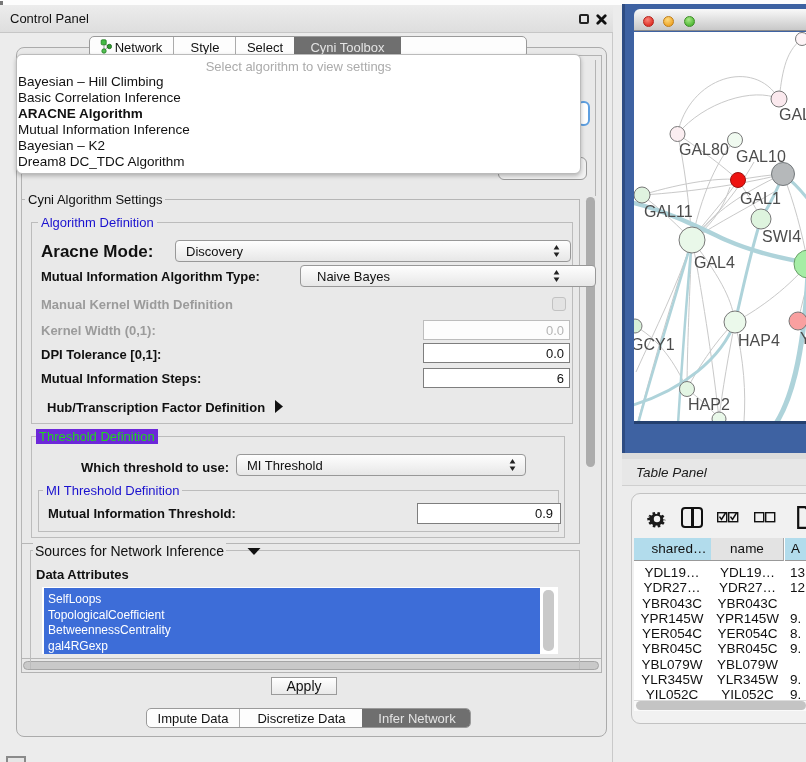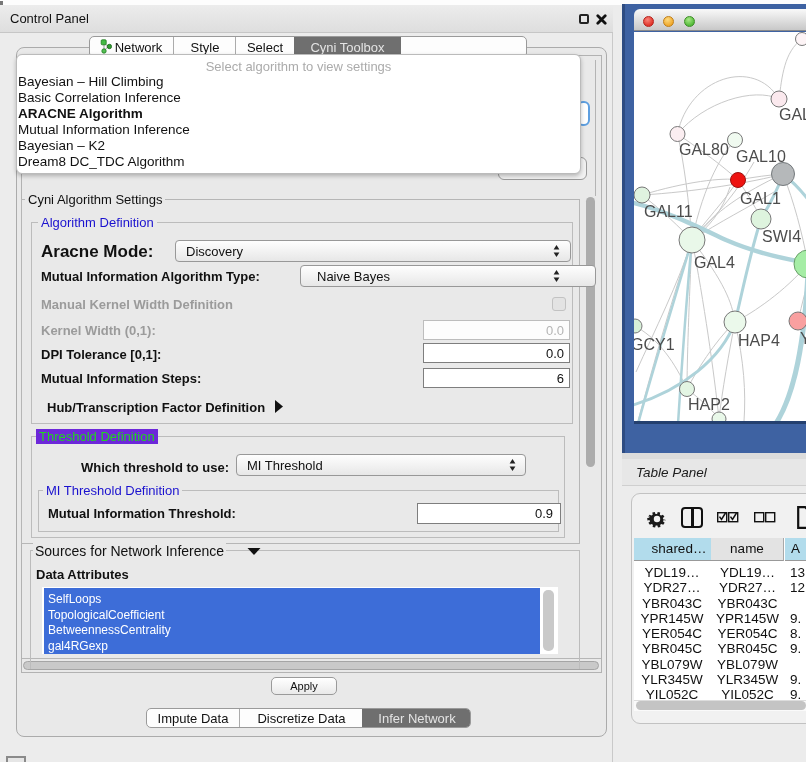--- a/index.html
+++ b/index.html
@@ -94,21 +94,21 @@
   </svg>
 
 <div class="abs b" style="left:36px;top:567px;font-size:13px;color:#111;">Data Attributes</div>
 
 <div class="abs" style="left:42px;top:587px;width:516px;height:67px;background:#fff;overflow:hidden;">
   <div style="position:absolute;left:2px;top:1px;width:496px;height:66px;background:#3d6dd8;"></div>
   <div style="position:absolute;left:6px;top:5px;font-size:12px;color:#fff;line-height:15.5px;">SelfLoops<br>TopologicalCoefficient<br>BetweennessCentrality<br>gal4RGexp</div>
   <div style="position:absolute;left:501px;top:3px;width:11px;height:61px;background:#c9c9c9;border-radius:5px;"></div>
 </div>
 
-<div class="abs" style="left:271px;top:677px;width:66px;height:18px;background:linear-gradient(#ffffff,#e9e9e9);border:1px solid #9a9a9a;border-radius:5px;text-align:center;font-size:11px;line-height:16px;color:#111;">Apply</div>
+<div class="abs" style="left:271px;top:677px;width:66px;height:18px;background:linear-gradient(#ffffff,#e9e9e9);border:1px solid #9a9a9a;border-radius:0;text-align:center;font-size:14px;line-height:16px;color:#111;">Apply</div>
 
 <div class="abs" style="left:146px;top:708px;width:325px;height:20px;background:#fdfdfd;border:1px solid #9a9a9a;border-radius:5px;overflow:hidden;font-size:13px;color:#111;">
   <div style="position:absolute;left:0;top:0;width:93px;height:20px;line-height:19px;text-align:center;border-right:1px solid #ababab;">Impute Data</div>
   <div style="position:absolute;left:94px;top:0;width:121px;height:20px;line-height:19px;text-align:center;">Discretize Data</div>
   <div style="position:absolute;left:215px;top:0;width:110px;height:20px;line-height:19px;text-align:center;background:#6f6f6f;color:#e4e4e4;">Infer Network</div>
 </div>
 
 <div class="abs" style="left:6px;top:756px;width:20px;height:10px;background:#e6e6e6;border:2px solid #8a8a8a;"></div>
 
 <div class="abs" style="left:89px;top:36px;width:438px;height:22px;background:#fdfdfd;border:1px solid #9a9a9a;border-radius:5px;overflow:hidden;font-size:13px;color:#111;">

